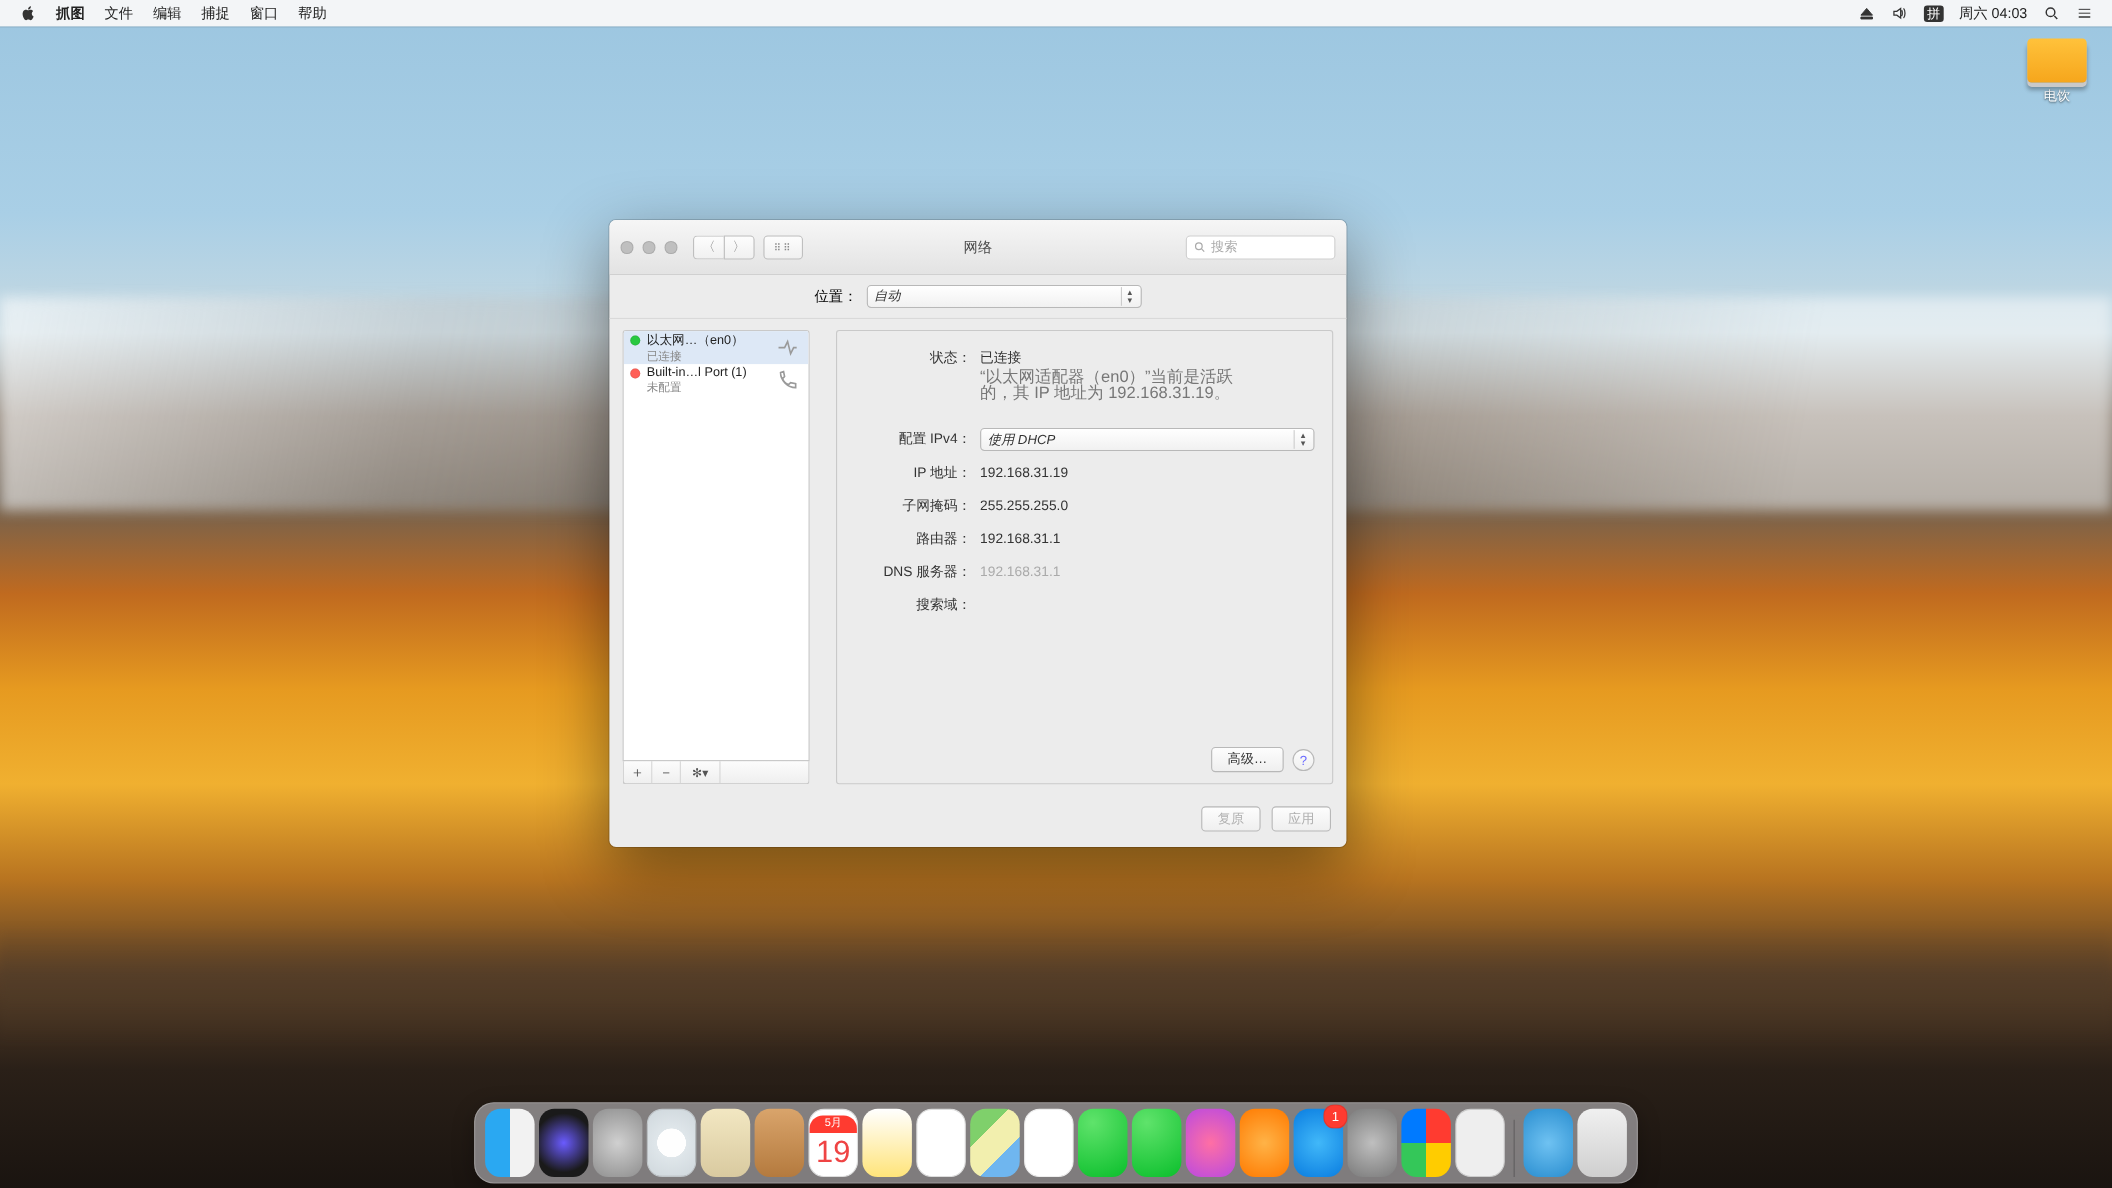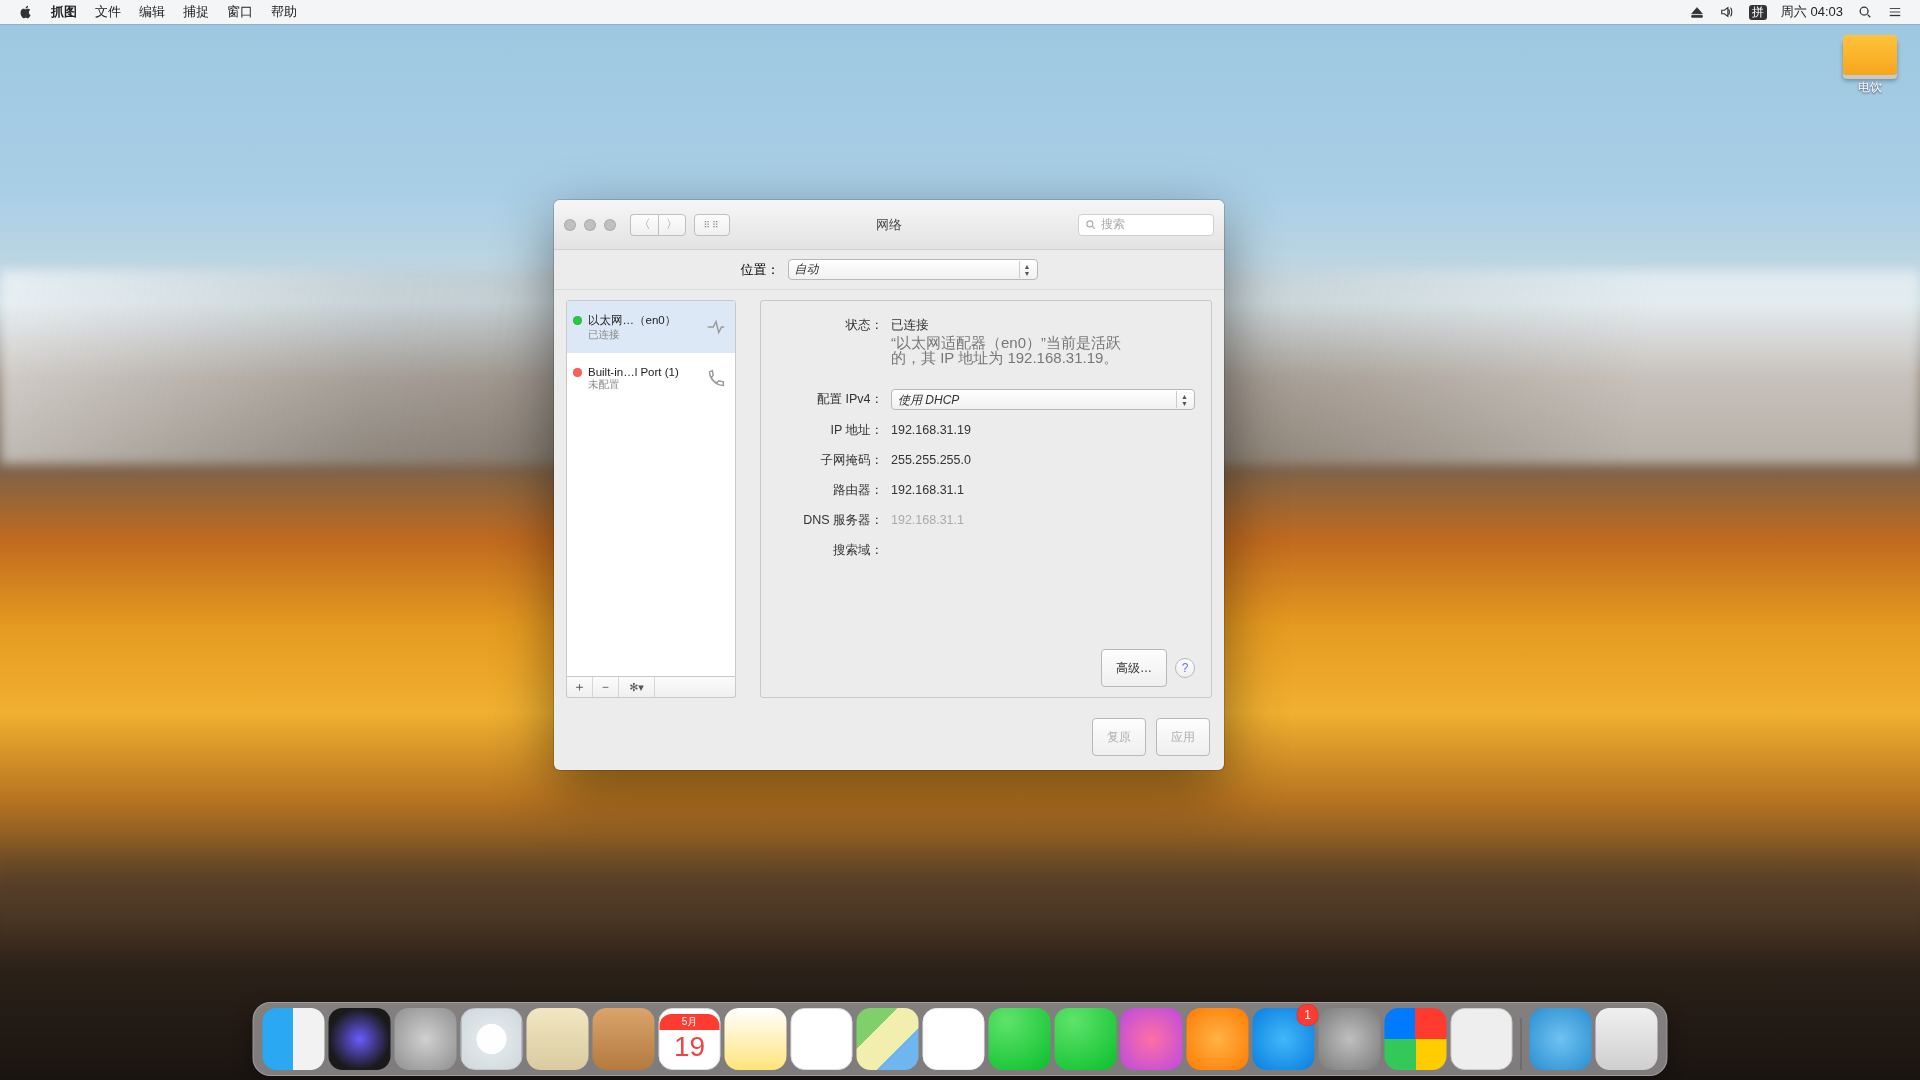--- a/index.html
+++ b/index.html
@@ -87,21 +87,21 @@
     display:flex; align-items:center; padding:0 6px; font-size:12px; color:#333; position:relative; min-width:250px;font-style:italic;
   }
   .mac-select .arrows { position:absolute; right:2px; top:1px; bottom:1px; width:16px; border-left:1px solid #ccc;
     display:flex; flex-direction:column; align-items:center; justify-content:center; font-size:7px; line-height:7px; color:#555;}
 
   
   .body { flex:1; display:flex; padding:10px 12px 12px 12px; gap:10px; }
 
   .sidebar { width:170px; display:flex; flex-direction:column; }
   .sidelist { flex:1; background:#fff; border:1px solid #c9c9c9; border-radius:3px 3px 0 0; overflow:hidden;}
-  .side-item { display:flex; align-items:center; padding:4px 6px; gap:6px; position:relative; height:52px;}
+  .side-item { display:flex; align-items:center; padding:4px 6px; gap:6px; position:relative; height:30px;}
   .side-item.selected { background:#DDE8F6; }
   .side-item .dot { width:9px; height:9px; border-radius:50%; flex-shrink:0; margin-top:-14px;}
   .dot.green { background:#28c840; box-shadow: inset 0 0 1px rgba(0,0,0,.3);}
   .dot.red   { background:#ff5f57; box-shadow: inset 0 0 1px rgba(0,0,0,.3);}
   .side-text { flex:1; overflow:hidden; }
   .side-text .name { font-size:11.5px; color:#222; white-space:nowrap; overflow:hidden; text-overflow:ellipsis;}
   .side-text .status { font-size:10.5px; color:#888; }
   .side-icon { width:26px; height:26px; display:flex; align-items:center; justify-content:center; color:#9a9a9a;}
   .side-icon svg { width:22px; height:22px; fill:none; stroke:#9a9a9a; stroke-width:1.6;}
   .sidebar-tools { display:flex; border:1px solid #c9c9c9; border-top:none; background:linear-gradient(#fcfcfc,#efefef); border-radius:0 0 3px 3px;}
@@ -112,40 +112,40 @@
   .detail { flex:1; background:#ECECEC; border:1px solid #c9c9c9; border-radius:3px; padding:14px 16px 10px 10px; display:flex; flex-direction:column;margin-left:14px;}
   .row { display:flex; align-items:flex-start; margin-bottom:10px; }
   .row .lab { width:120px; text-align:right; padding-right:8px; font-size:12.5px; color:#333; line-height:20px;}
   .row .val { flex:1; font-size:12.5px; color:#333; line-height:20px;}
   .row .val.muted { color:#aaa; }
   .row .desc { font-size:15px; color:#777; line-height:15px; max-width:240px;}
   .row.select .mac-select { min-width:250px; }
 
   .detail-footer { margin-top:auto; display:flex; justify-content:flex-end; align-items:center; gap:8px;}
   .mac-btn {
-    height:38px; padding:4px 14px; font-size:12px; color:#333;
+    height:23px; padding:4px 14px; font-size:12px; color:#333;
     background:linear-gradient(#fdfdfd,#efefef); border:1px solid #b8b8b8; border-radius:4px;
     display:flex; align-items:center;
   }
   .mac-btn.disabled { color:#b0b0b0; }
   .help-btn { width:20px; height:20px; border-radius:50%; border:1px solid #b8b8b8; background:linear-gradient(#fdfdfd,#efefef);
     display:flex; align-items:center; justify-content:center; font-size:12px; color:#6a6aff;}
 
   .window-footer { padding:8px 14px 14px; display:flex; justify-content:flex-end; gap:10px;}
 
   
   .dock {
     position:absolute; bottom:4px; left:50%; transform:translateX(-50%);
     background: rgba(210,210,215,.55);
     border-radius:18px; padding:6px 10px;
     display:flex; gap:4px; align-items:flex-end;
     box-shadow: 0 0 0 1px rgba(255,255,255,.25) inset, 0 6px 20px rgba(0,0,0,.3);
     backdrop-filter: blur(10px);
   }
-  .dock .dicon { width:62px; height:62px; border-radius:14px; position:relative; }
+  .dock .dicon { width:45px; height:62px; border-radius:14px; position:relative; }
   .dock .dicon.badge::after{
     content: attr(data-badge); position:absolute; top:-4px; right:-4px;
     background:#ff3b30; color:#fff; font-size:12px; min-width:20px; height:20px; border-radius:10px;
     display:flex; align-items:center; justify-content:center; border:1px solid rgba(0,0,0,.1);
   }
   .dock .sep { width:1px; height:52px; background:rgba(0,0,0,.25); margin:0 4px;}
   .di-finder { background: linear-gradient(90deg,#2aa8f2 50%, #f2f2f2 50%);}
   .di-siri { background: radial-gradient(circle at 50% 50%, #6a5bff, #1a1a1a 70%);}
   .di-launch { background: radial-gradient(circle,#d0d0d0,#8f8f8f);}
   .di-safari { background: radial-gradient(circle,#fefefe 35%, #dfe6ea 36%, #cfd7dc 100%); border:1px solid #c0c6ca;}

